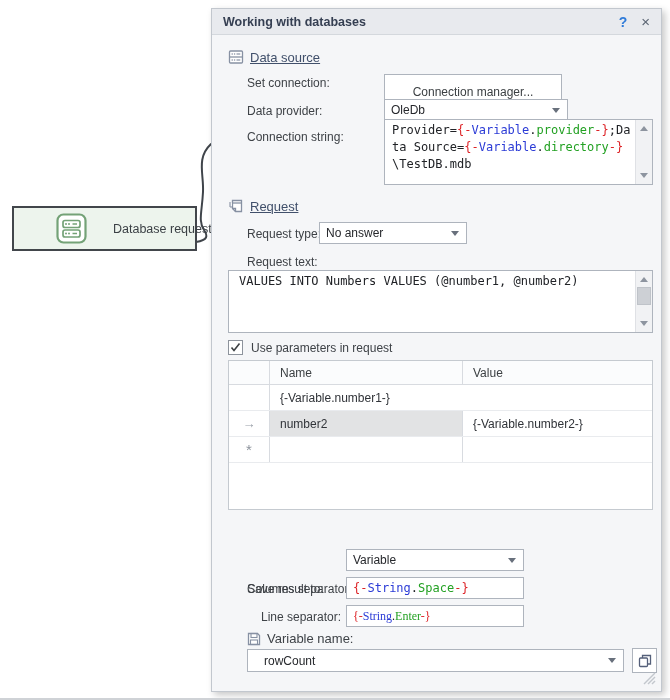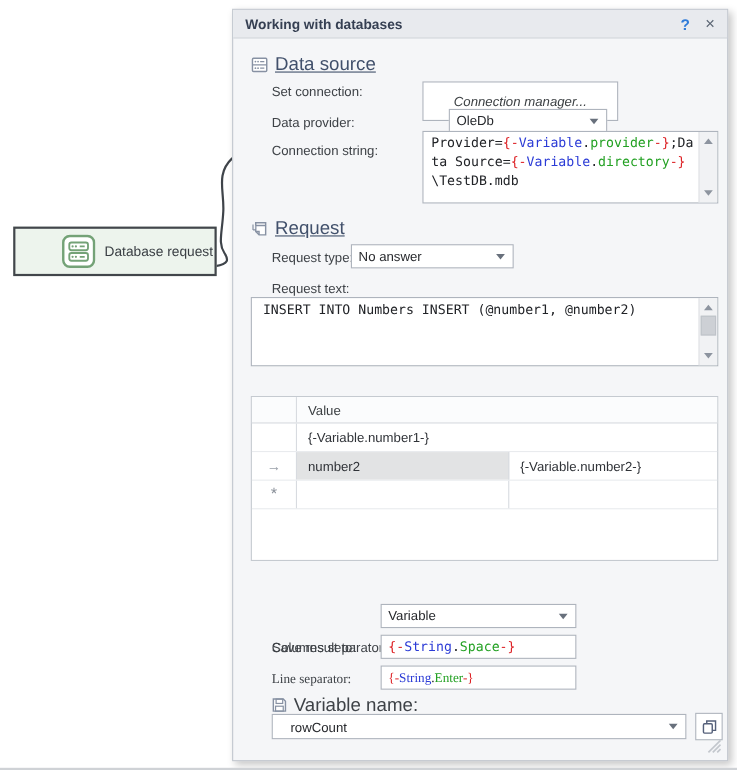--- a/index.html
+++ b/index.html
@@ -12,21 +12,21 @@
     font-size:12px;
     color:#3e4247;
     overflow:hidden;
   }
   .bottom-edge { position:absolute; left:0; bottom:0; width:670px; height:2px; background:#cfd2d6; }
 
   
   .node {
     position:absolute; left:12px; top:206px; width:185px; height:45px;
     background:#edf4ed; border:2px solid #42464b;
-    display:flex; align-items:center; padding-left:42px; gap:8px;
+    display:flex; align-items:center; padding-left:42px; gap:26px;
   }
   .node-label { color:#3a3f44; font-size:12.5px; white-space:nowrap; }
 
   .connector { position:absolute; left:0; top:0; pointer-events:none; }
 
   
   .panel {
     position:absolute; left:211px; top:8px; width:451px; height:684px;
     background:#f5f6f8; border:1px solid #c2c7ce;
     box-shadow:3px 3px 7px rgba(0,0,0,0.22);
@@ -36,21 +36,21 @@
     background:#e8eaee; border-bottom:1px solid #d4d8dd;
     display:flex; align-items:center; padding:0 11px;
   }
   .title { font-weight:bold; font-size:12.5px; color:#353f52; }
   .tb-icons { margin-left:auto; display:flex; align-items:center; gap:14px; }
   .help { color:#2f7bd9; font-weight:bold; font-size:14px; cursor:default; }
   .close { color:#5b6573; font-size:15px; cursor:default; }
 
   .heading {
     position:absolute; display:flex; align-items:center; gap:6px;
-    color:#41506b; font-size:17px;
+    color:#41506b; font-size:13px;
   }
   .heading .htext { text-decoration:underline; }
 
   .lbl { position:absolute; white-space:nowrap; color:#3e4247; }
 
   .btn {
     position:absolute; background:#ffffff; border:1px solid #aeb4bd;
     display:flex; align-items:center; justify-content:center;
     font-size:12px; color:#3c4043; cursor:default;
   }
@@ -152,26 +152,26 @@
         <circle cx="6.6" cy="5" r="0.8" fill="#8791a3"></circle>
       <line x1="8.5" y1="5" x2="12.3" y2="5" stroke="#8791a3" stroke-width="1.2"></line>
       <circle cx="4.2" cy="11" r="0.8" fill="#8791a3"></circle>
         <circle cx="6.6" cy="11" r="0.8" fill="#8791a3"></circle>
       <line x1="8.5" y1="11" x2="12.3" y2="11" stroke="#8791a3" stroke-width="1.2"></line>
     </svg>
     <span class="htext">Data source</span>
   </div>
 
   <span class="lbl" style="left:35px; top:67px;">Set connection:</span>
-  <div class="btn" style="left:172px; top:65px; width:178px; height:36px;font-style:italic;">
+  <div class="btn" style="left:172px; top:65px; width:178px; height:36px;">
     <span>Connection manager...</span>
   </div>
 
   <span class="lbl" style="left:35px; top:95px;">Data provider:</span>
-  <div class="combo" style="left:172px; top:90px; width:144px; height:22px;margin-left:24px;">
+  <div class="combo" style="left:172px; top:90px; width:184px; height:22px;">
     <span>OleDb</span>
     <span class="arr"></span>
   </div>
 
   <span class="lbl" style="left:35px; top:121px;">Connection string:</span>
   <div class="codebox" style="left:172px; top:110px; width:269px; height:66px;">
     <div class="code"><span class="code-black">Provider=</span><span class="code-red">{-</span><span class="code-blue">Variable</span><span class="code-black">.</span><span class="code-green">provider</span><span class="code-red">-}</span><span class="code-black">;Data Source=</span><span class="code-red">{-</span><span class="code-blue">Variable</span><span class="code-black">.</span><span class="code-green">directory</span><span class="code-red">-}</span><span class="code-black">\TestDB.mdb</span></div>
     <div class="vscroll">
       <span class="sb-up"></span>
       <span class="sb-dn"></span>
@@ -191,32 +191,41 @@
   </div>
 
   <span class="lbl" style="left:35px; top:218px;">Request type:</span>
   <div class="combo" style="left:107px; top:213px; width:148px; height:22px;">
     <span>No answer</span>
     <span class="arr"></span>
   </div>
 
   <span class="lbl" style="left:35px; top:246px;">Request text:</span>
   <div class="codebox" style="left:16px; top:261px; width:425px; height:63px;">
-    <div class="code code-black" style="padding-left:10px;">INSERT INTO Numbers INSERT (@number1, @number2)</div>
+    <div class="code code-black" style="padding-left:10px;">VALUES INTO Numbers VALUES (@number1, @number2)</div>
     <div class="vscroll">
       <span class="sb-up"></span>
       <span class="sb-thumb"></span>
       <span class="sb-dn"></span>
     </div>
   </div>
 
+  <div class="checkrow" style="left:16px; top:331px;">
+    <span class="checkbox">
+      <svg width="11" height="11" viewBox="0 0 11 11">
+        <polyline points="1.5,5.5 4,8.5 9.5,1.5" fill="none" stroke="#3c4043" stroke-width="1.6"></polyline>
+      </svg>
+    </span>
+    <span>Use parameters in request</span>
+  </div>
 
   <div class="grid" style="left:16px; top:351px; width:425px; height:150px;">
     <div class="grid-header">
       <div class="gc-sel"></div>
+      <div class="gc-name">Name</div>
       <div class="gc-val">Value</div>
     </div>
     <div class="grid-row">
       <div class="gc-sel"></div>
       <div class="gc-val">{-Variable.number1-}</div>
     </div>
     <div class="grid-row row-selected">
       <div class="gc-sel">→</div>
       <div class="gc-name">number2</div>
       <div class="gc-val">{-Variable.number2-}</div>
@@ -233,21 +242,21 @@
   <div class="combo" style="left:134px; top:540px; width:178px; height:22px;">
     <span>Variable</span>
     <span class="arr"></span>
   </div>
 
   <span class="lbl" style="left:35px; top:573px;">Columns separator:</span>
   <div class="inputbox" style="left:134px; top:568px; width:178px; height:22px;">
     <span><span class="code-red">{-</span><span class="code-blue">String</span><span class="code-black">.</span><span class="code-green">Space</span><span class="code-red">-}</span></span>
   </div>
 
-  <span class="lbl" style="left:35px; top:601px;font-family:Liberation Serif, serif;">Line separator:</span>
+  <span class="lbl" style="left:49px; top:601px;">Line separator:</span>
   <div class="inputbox" style="left:134px; top:596px; width:178px; height:22px;font-family:Liberation Serif, serif;">
     <span><span class="code-red">{-</span><span class="code-blue">String</span><span class="code-black">.</span><span class="code-green">Enter</span><span class="code-red">-}</span></span>
   </div>
 
   <div class="heading" style="left:35px; top:622px; color:#3e4247;">
     <svg class="sec" width="14" height="14" viewBox="0 0 14 14">
       <path d="M1.5 1.5 h9 l2 2 v9 h-11 z" fill="#fff" stroke="#8791a3" stroke-width="1.3"></path>
       <rect x="4" y="1.5" width="6" height="4" fill="none" stroke="#8791a3" stroke-width="1.1"></rect>
       <rect x="3.5" y="8" width="7" height="4.5" fill="none" stroke="#8791a3" stroke-width="1.1"></rect>
     </svg>

